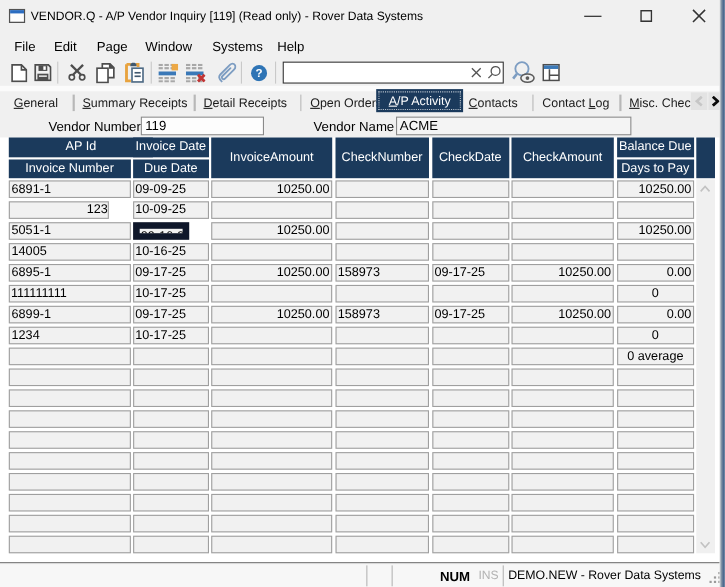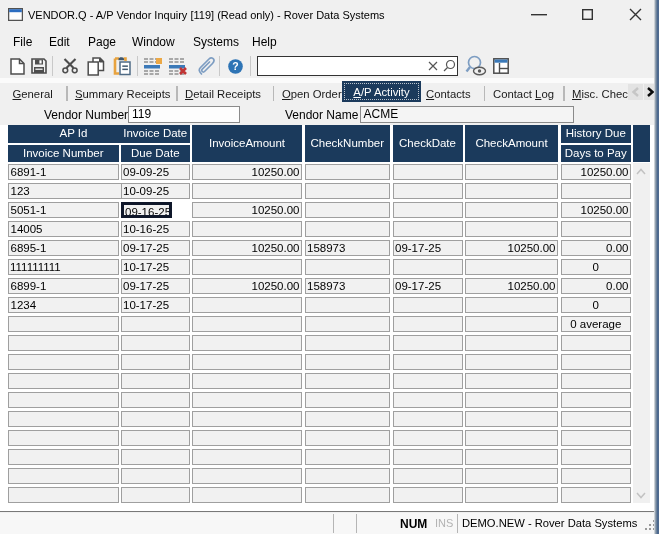--- a/index.html
+++ b/index.html
@@ -150,39 +150,39 @@
 <div class="abs" style="left:359.5px;top:106px;width:214.5px;height:17px;background:#f4f4f4;border:1px solid #8a8a8a;font-size:12px;line-height:15px;padding-left:3px;">ACME</div>
 <div class="abs" style="left:0px;top:125px;width:655px;height:386px;background:#fff;"></div>
 <div class="abs" style="left:8px;top:125px;width:131px;height:17.5px;background:#1b3a5c;color:#fff;font-size:11.5px;text-align:center;line-height:17.5px;">AP Id</div>
 <div class="abs" style="left:8px;top:145px;width:110.5px;height:17px;background:#1b3a5c;color:#fff;font-size:11.5px;text-align:center;line-height:17px;">Invoice Number</div>
 <div class="abs" style="left:120.5px;top:125px;width:69.5px;height:17.5px;background:#1b3a5c;color:#fff;font-size:11.5px;text-align:center;line-height:17.5px;">Invoice Date</div>
 <div class="abs" style="left:120.5px;top:145px;width:69.5px;height:17px;background:#1b3a5c;color:#fff;font-size:11.5px;text-align:center;line-height:17px;">Due Date</div>
 <div class="abs" style="left:192px;top:125px;width:110px;height:37px;background:#1b3a5c;color:#fff;font-size:11.5px;text-align:center;line-height:37px;">InvoiceAmount</div>
 <div class="abs" style="left:304.5px;top:125px;width:85.5px;height:37px;background:#1b3a5c;color:#fff;font-size:11.5px;text-align:center;line-height:37px;">CheckNumber</div>
 <div class="abs" style="left:392.5px;top:125px;width:70.0px;height:37px;background:#1b3a5c;color:#fff;font-size:11.5px;text-align:center;line-height:37px;">CheckDate</div>
 <div class="abs" style="left:465px;top:125px;width:93px;height:37px;background:#1b3a5c;color:#fff;font-size:11.5px;text-align:center;line-height:37px;">CheckAmount</div>
-<div class="abs" style="left:560.5px;top:125px;width:70.5px;height:17.5px;background:#1b3a5c;color:#fff;font-size:11.5px;text-align:center;line-height:17.5px;">History Due</div>
+<div class="abs" style="left:560.5px;top:125px;width:70.5px;height:17.5px;background:#1b3a5c;color:#fff;font-size:11.5px;text-align:center;line-height:17.5px;">Balance Due</div>
 <div class="abs" style="left:560.5px;top:145px;width:70.5px;height:17px;background:#1b3a5c;color:#fff;font-size:11.5px;text-align:center;line-height:17px;">Days to Pay</div>
 <div class="abs" style="left:633px;top:125px;width:16.5px;height:37px;background:#1b3a5c;color:#fff;font-size:11.5px;text-align:center;line-height:37px;"></div>
 <div class="abs cell" style="left:8px;top:163.5px;width:110.5px;height:16.5px;background:#f1f1f1;border:1px solid #9f9f9f;font-size:11.5px;line-height:14.5px;color:#000;padding-left:1.5px;">6891-1</div>
 <div class="abs cell" style="left:120.5px;top:163.5px;width:69.5px;height:16.5px;background:#f1f1f1;border:1px solid #9f9f9f;font-size:11.5px;line-height:14.5px;color:#000;padding-left:1.5px;">09-09-25</div>
 <div class="abs cell" style="left:192px;top:163.5px;width:110px;height:16.5px;background:#f1f1f1;border:1px solid #9f9f9f;font-size:11.5px;line-height:14.5px;color:#000;text-align:right;padding-right:1.5px;">10250.00</div>
 <div class="abs cell" style="left:304.5px;top:163.5px;width:85.5px;height:16.5px;background:#f1f1f1;border:1px solid #9f9f9f;font-size:11.5px;line-height:14.5px;color:#000;padding-left:1.5px;"></div>
 <div class="abs cell" style="left:392.5px;top:163.5px;width:70.0px;height:16.5px;background:#f1f1f1;border:1px solid #9f9f9f;font-size:11.5px;line-height:14.5px;color:#000;padding-left:1.5px;"></div>
 <div class="abs cell" style="left:465px;top:163.5px;width:93px;height:16.5px;background:#f1f1f1;border:1px solid #9f9f9f;font-size:11.5px;line-height:14.5px;color:#000;text-align:right;padding-right:1.5px;"></div>
 <div class="abs cell" style="left:560.5px;top:163.5px;width:70.5px;height:16.5px;background:#f1f1f1;border:1px solid #9f9f9f;font-size:11.5px;line-height:14.5px;color:#000;text-align:right;padding-right:1.5px;">10250.00</div>
-<div class="abs cell" style="left:8px;top:182.5px;width:133px;height:16.5px;background:#f1f1f1;border:1px solid #9f9f9f;font-size:11.5px;line-height:14.5px;color:#000;padding-left:1.5px;">123</div>
+<div class="abs cell" style="left:8px;top:182.5px;width:91px;height:16.5px;background:#f1f1f1;border:1px solid #9f9f9f;font-size:11.5px;line-height:14.5px;color:#000;padding-left:1.5px;text-align:right;">123</div>
 <div class="abs cell" style="left:120.5px;top:182.5px;width:69.5px;height:16.5px;background:#f1f1f1;border:1px solid #9f9f9f;font-size:11.5px;line-height:14.5px;color:#000;padding-left:1.5px;">10-09-25</div>
 <div class="abs cell" style="left:192px;top:182.5px;width:110px;height:16.5px;background:#f1f1f1;border:1px solid #9f9f9f;font-size:11.5px;line-height:14.5px;color:#000;text-align:right;padding-right:1.5px;"></div>
 <div class="abs cell" style="left:304.5px;top:182.5px;width:85.5px;height:16.5px;background:#f1f1f1;border:1px solid #9f9f9f;font-size:11.5px;line-height:14.5px;color:#000;padding-left:1.5px;"></div>
 <div class="abs cell" style="left:392.5px;top:182.5px;width:70.0px;height:16.5px;background:#f1f1f1;border:1px solid #9f9f9f;font-size:11.5px;line-height:14.5px;color:#000;padding-left:1.5px;"></div>
 <div class="abs cell" style="left:465px;top:182.5px;width:93px;height:16.5px;background:#f1f1f1;border:1px solid #9f9f9f;font-size:11.5px;line-height:14.5px;color:#000;text-align:right;padding-right:1.5px;"></div>
 <div class="abs cell" style="left:560.5px;top:182.5px;width:70.5px;height:16.5px;background:#f1f1f1;border:1px solid #9f9f9f;font-size:11.5px;line-height:14.5px;color:#000;text-align:right;padding-right:1.5px;"></div>
 <div class="abs cell" style="left:8px;top:201.5px;width:110.5px;height:16.5px;background:#f1f1f1;border:1px solid #9f9f9f;font-size:11.5px;line-height:14.5px;color:#000;padding-left:1.5px;">5051-1</div>
-<div class="abs cell" style="left:120.5px;top:201.5px;width:51px;height:16.5px;background:#f1f1f1;border:3px solid #0f172a;font-size:11.5px;line-height:14.5px;color:#000;padding-left:1.5px;">09-16-25</div>
+<div class="abs cell" style="left:120.5px;top:201.5px;width:51px;height:16.5px;background:#f1f1f1;border:6px solid #0f172a;font-size:11.5px;line-height:14.5px;color:#000;padding-left:1.5px;">09-16-25</div>
 <div class="abs cell" style="left:192px;top:201.5px;width:110px;height:16.5px;background:#f1f1f1;border:1px solid #9f9f9f;font-size:11.5px;line-height:14.5px;color:#000;text-align:right;padding-right:1.5px;">10250.00</div>
 <div class="abs cell" style="left:304.5px;top:201.5px;width:85.5px;height:16.5px;background:#f1f1f1;border:1px solid #9f9f9f;font-size:11.5px;line-height:14.5px;color:#000;padding-left:1.5px;"></div>
 <div class="abs cell" style="left:392.5px;top:201.5px;width:70.0px;height:16.5px;background:#f1f1f1;border:1px solid #9f9f9f;font-size:11.5px;line-height:14.5px;color:#000;padding-left:1.5px;"></div>
 <div class="abs cell" style="left:465px;top:201.5px;width:93px;height:16.5px;background:#f1f1f1;border:1px solid #9f9f9f;font-size:11.5px;line-height:14.5px;color:#000;text-align:right;padding-right:1.5px;"></div>
 <div class="abs cell" style="left:560.5px;top:201.5px;width:70.5px;height:16.5px;background:#f1f1f1;border:1px solid #9f9f9f;font-size:11.5px;line-height:14.5px;color:#000;text-align:right;padding-right:1.5px;">10250.00</div>
 <div class="abs cell" style="left:8px;top:220.5px;width:110.5px;height:16.5px;background:#f1f1f1;border:1px solid #9f9f9f;font-size:11.5px;line-height:14.5px;color:#000;padding-left:1.5px;">14005</div>
 <div class="abs cell" style="left:120.5px;top:220.5px;width:69.5px;height:16.5px;background:#f1f1f1;border:1px solid #9f9f9f;font-size:11.5px;line-height:14.5px;color:#000;padding-left:1.5px;">10-16-25</div>
 <div class="abs cell" style="left:192px;top:220.5px;width:110px;height:16.5px;background:#f1f1f1;border:1px solid #9f9f9f;font-size:11.5px;line-height:14.5px;color:#000;text-align:right;padding-right:1.5px;"></div>
 <div class="abs cell" style="left:304.5px;top:220.5px;width:85.5px;height:16.5px;background:#f1f1f1;border:1px solid #9f9f9f;font-size:11.5px;line-height:14.5px;color:#000;padding-left:1.5px;"></div>
 <div class="abs cell" style="left:392.5px;top:220.5px;width:70.0px;height:16.5px;background:#f1f1f1;border:1px solid #9f9f9f;font-size:11.5px;line-height:14.5px;color:#000;padding-left:1.5px;"></div>

